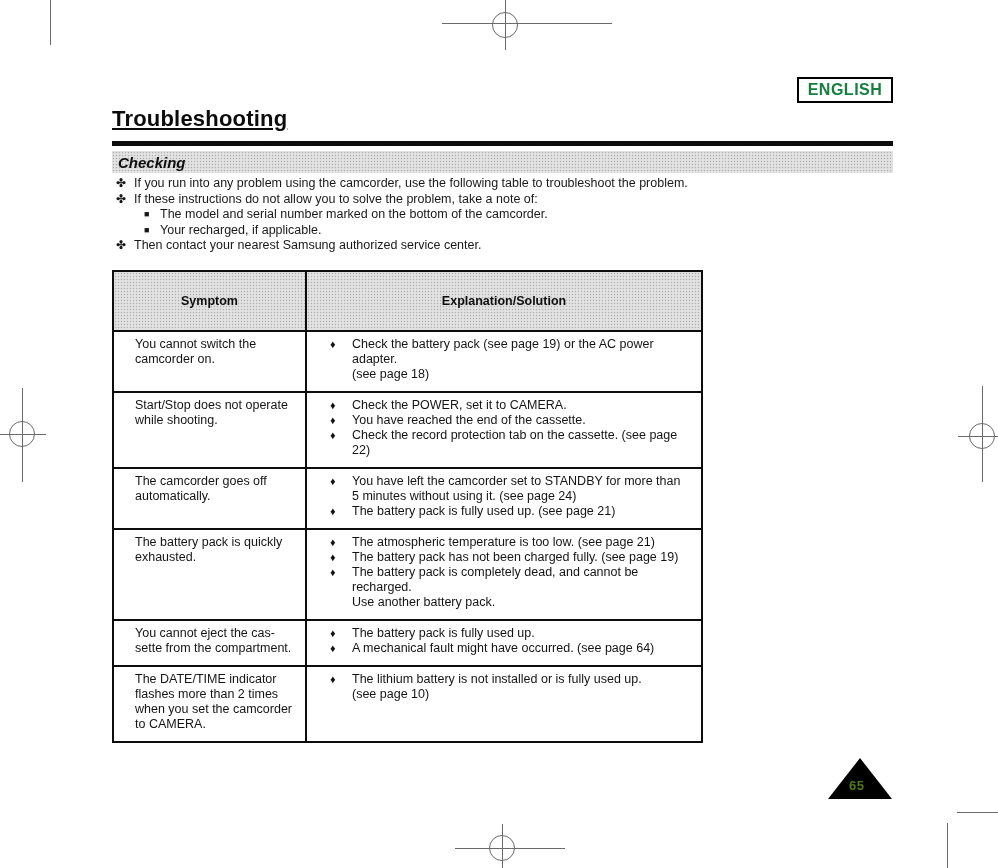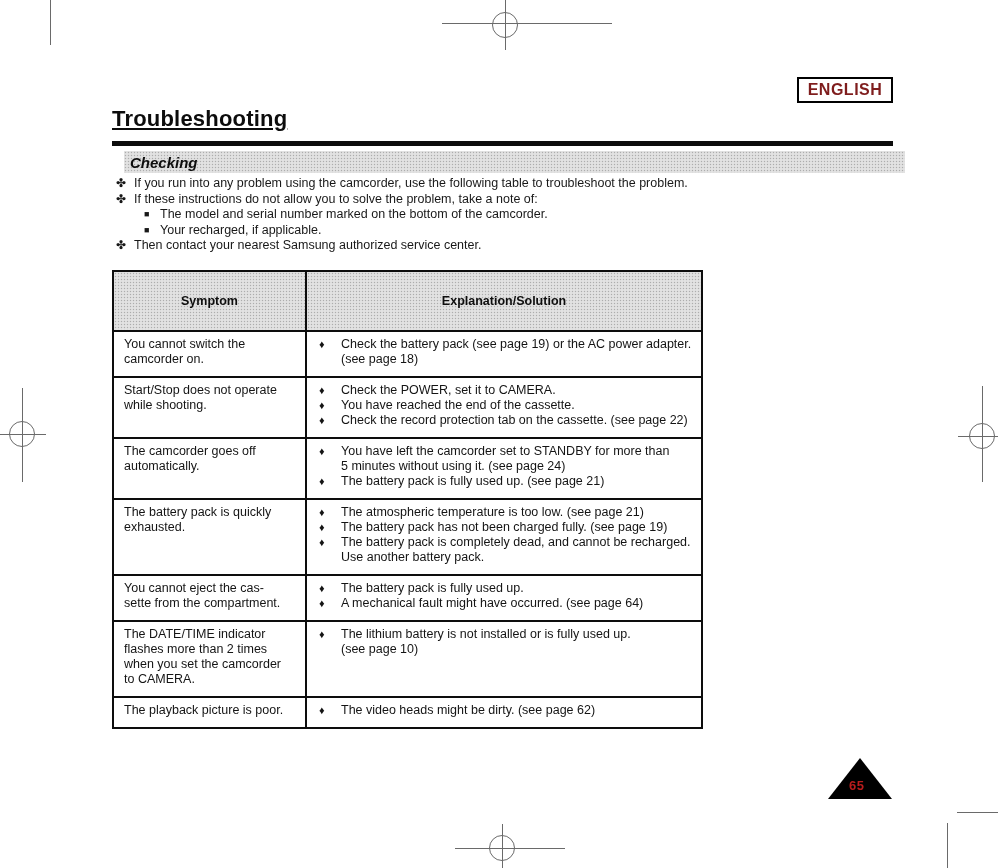--- a/index.html
+++ b/index.html
@@ -23,37 +23,36 @@
   .vline{width:1px;}
   .reg-circle{
     position:absolute;width:24px;height:24px;border:1.5px solid #6a6a6a;
     border-radius:50%;background:transparent;
   }
   
   .english-badge{
     position:absolute;left:797px;top:77px;width:96px;height:26px;
     border:2.5px solid #000;box-sizing:border-box;
     font-size:16px;font-weight:bold;letter-spacing:.5px;
-    display:flex;align-items:center;justify-content:center;color:#7f1d1d;
+    display:flex;align-items:center;justify-content:center;color:#15803d;
   }
   .page-title{
     position:absolute;left:112px;top:106px;margin:0;
     font-size:22px;font-weight:bold;color:#0c0c0c;letter-spacing:.2px;text-decoration:underline;
   }
   .title-rule{
     position:absolute;left:112px;top:141px;width:781px;height:5px;background:#0c0c0c;
   }
   .halftone{
     background-color:#dcdcdc;
     background-image:
       radial-gradient(#adadad 22%, transparent 24%),
       radial-gradient(#f4f4f4 22%, transparent 24%);
     background-size:3px 3px;
     background-position:0 0,1.5px 1.5px;
-    margin-left:12px;
   }
   .section-bar{
     position:absolute;left:112px;top:151px;width:781px;height:22px;
     display:flex;align-items:center;box-sizing:border-box;padding-left:6px;
   }
   .section-bar span{
     font-size:15px;font-weight:bold;font-style:italic;color:#0e0e0e;
   }
   
   .intro{
@@ -71,34 +70,34 @@
     position:absolute;left:112px;top:270px;width:591px;
     border-collapse:collapse;table-layout:fixed;
     font-size:12.5px;line-height:15px;color:#141414;
   }
   .ts-table,.ts-table th,.ts-table td{border:2.5px solid #0d0d0d;}
   .ts-table th{
     height:22px;font-size:12.5px;font-weight:bold;text-align:center;
     padding:18px 4px;color:#0e0e0e;
   }
   .col-symptom{width:183px;}
-  .ts-table td{vertical-align:top;padding:5px 8px 9px 10px;}
+  .ts-table td{vertical-align:top;padding:5px 8px 9px 21px;}
   .symptom-cell{white-space:pre-line;}
   .solution-item{display:flex;align-items:flex-start;}
   .solution-item .diamond{flex:0 0 22px;font-size:11px;line-height:15px;text-align:left;padding-left:2px;}
   .solution-item .stext{flex:1;white-space:pre-line;}
   
   .page-triangle{
     position:absolute;left:828px;top:758px;width:0;height:0;
     border-left:32px solid transparent;border-right:32px solid transparent;
     border-bottom:41px solid #000;
   }
   .page-triangle .num{
     position:absolute;left:-11px;top:20px;
-    color:#b91c1c;font-size:13px;font-weight:bold;letter-spacing:.5px;
+    color:#4d7c0f;font-size:13px;font-weight:bold;letter-spacing:.5px;
   }
 </style>
 </head>
 <body>
 
 <div class="page">
 
 
   <div class="vline" style="left:50px;top:0;height:45px;"></div>
   <div class="hline" style="left:442px;top:23px;width:170px;"></div>
@@ -243,29 +242,20 @@
 when you set the camcorder
 to CAMERA.</td>
           <td>
             <div class="solution-item">
               <span class="diamond">♦</span>
               <span class="stext">The lithium battery is not installed or is  fully used up.
 (see page 10)</span>
             </div>
           </td>
         </tr>
-        <tr>
-          <td class="symptom-cell">The playback picture is poor.</td>
-          <td>
-            <div class="solution-item">
-              <span class="diamond">♦</span>
-              <span class="stext">The video heads might be dirty. (see page 62)</span>
-            </div>
-          </td>
-        </tr>
       </tbody>
   </table>
 
   <div class="page-triangle">
     <span class="num">65</span>
   </div>
 
 </div>
 
 </body></html>

